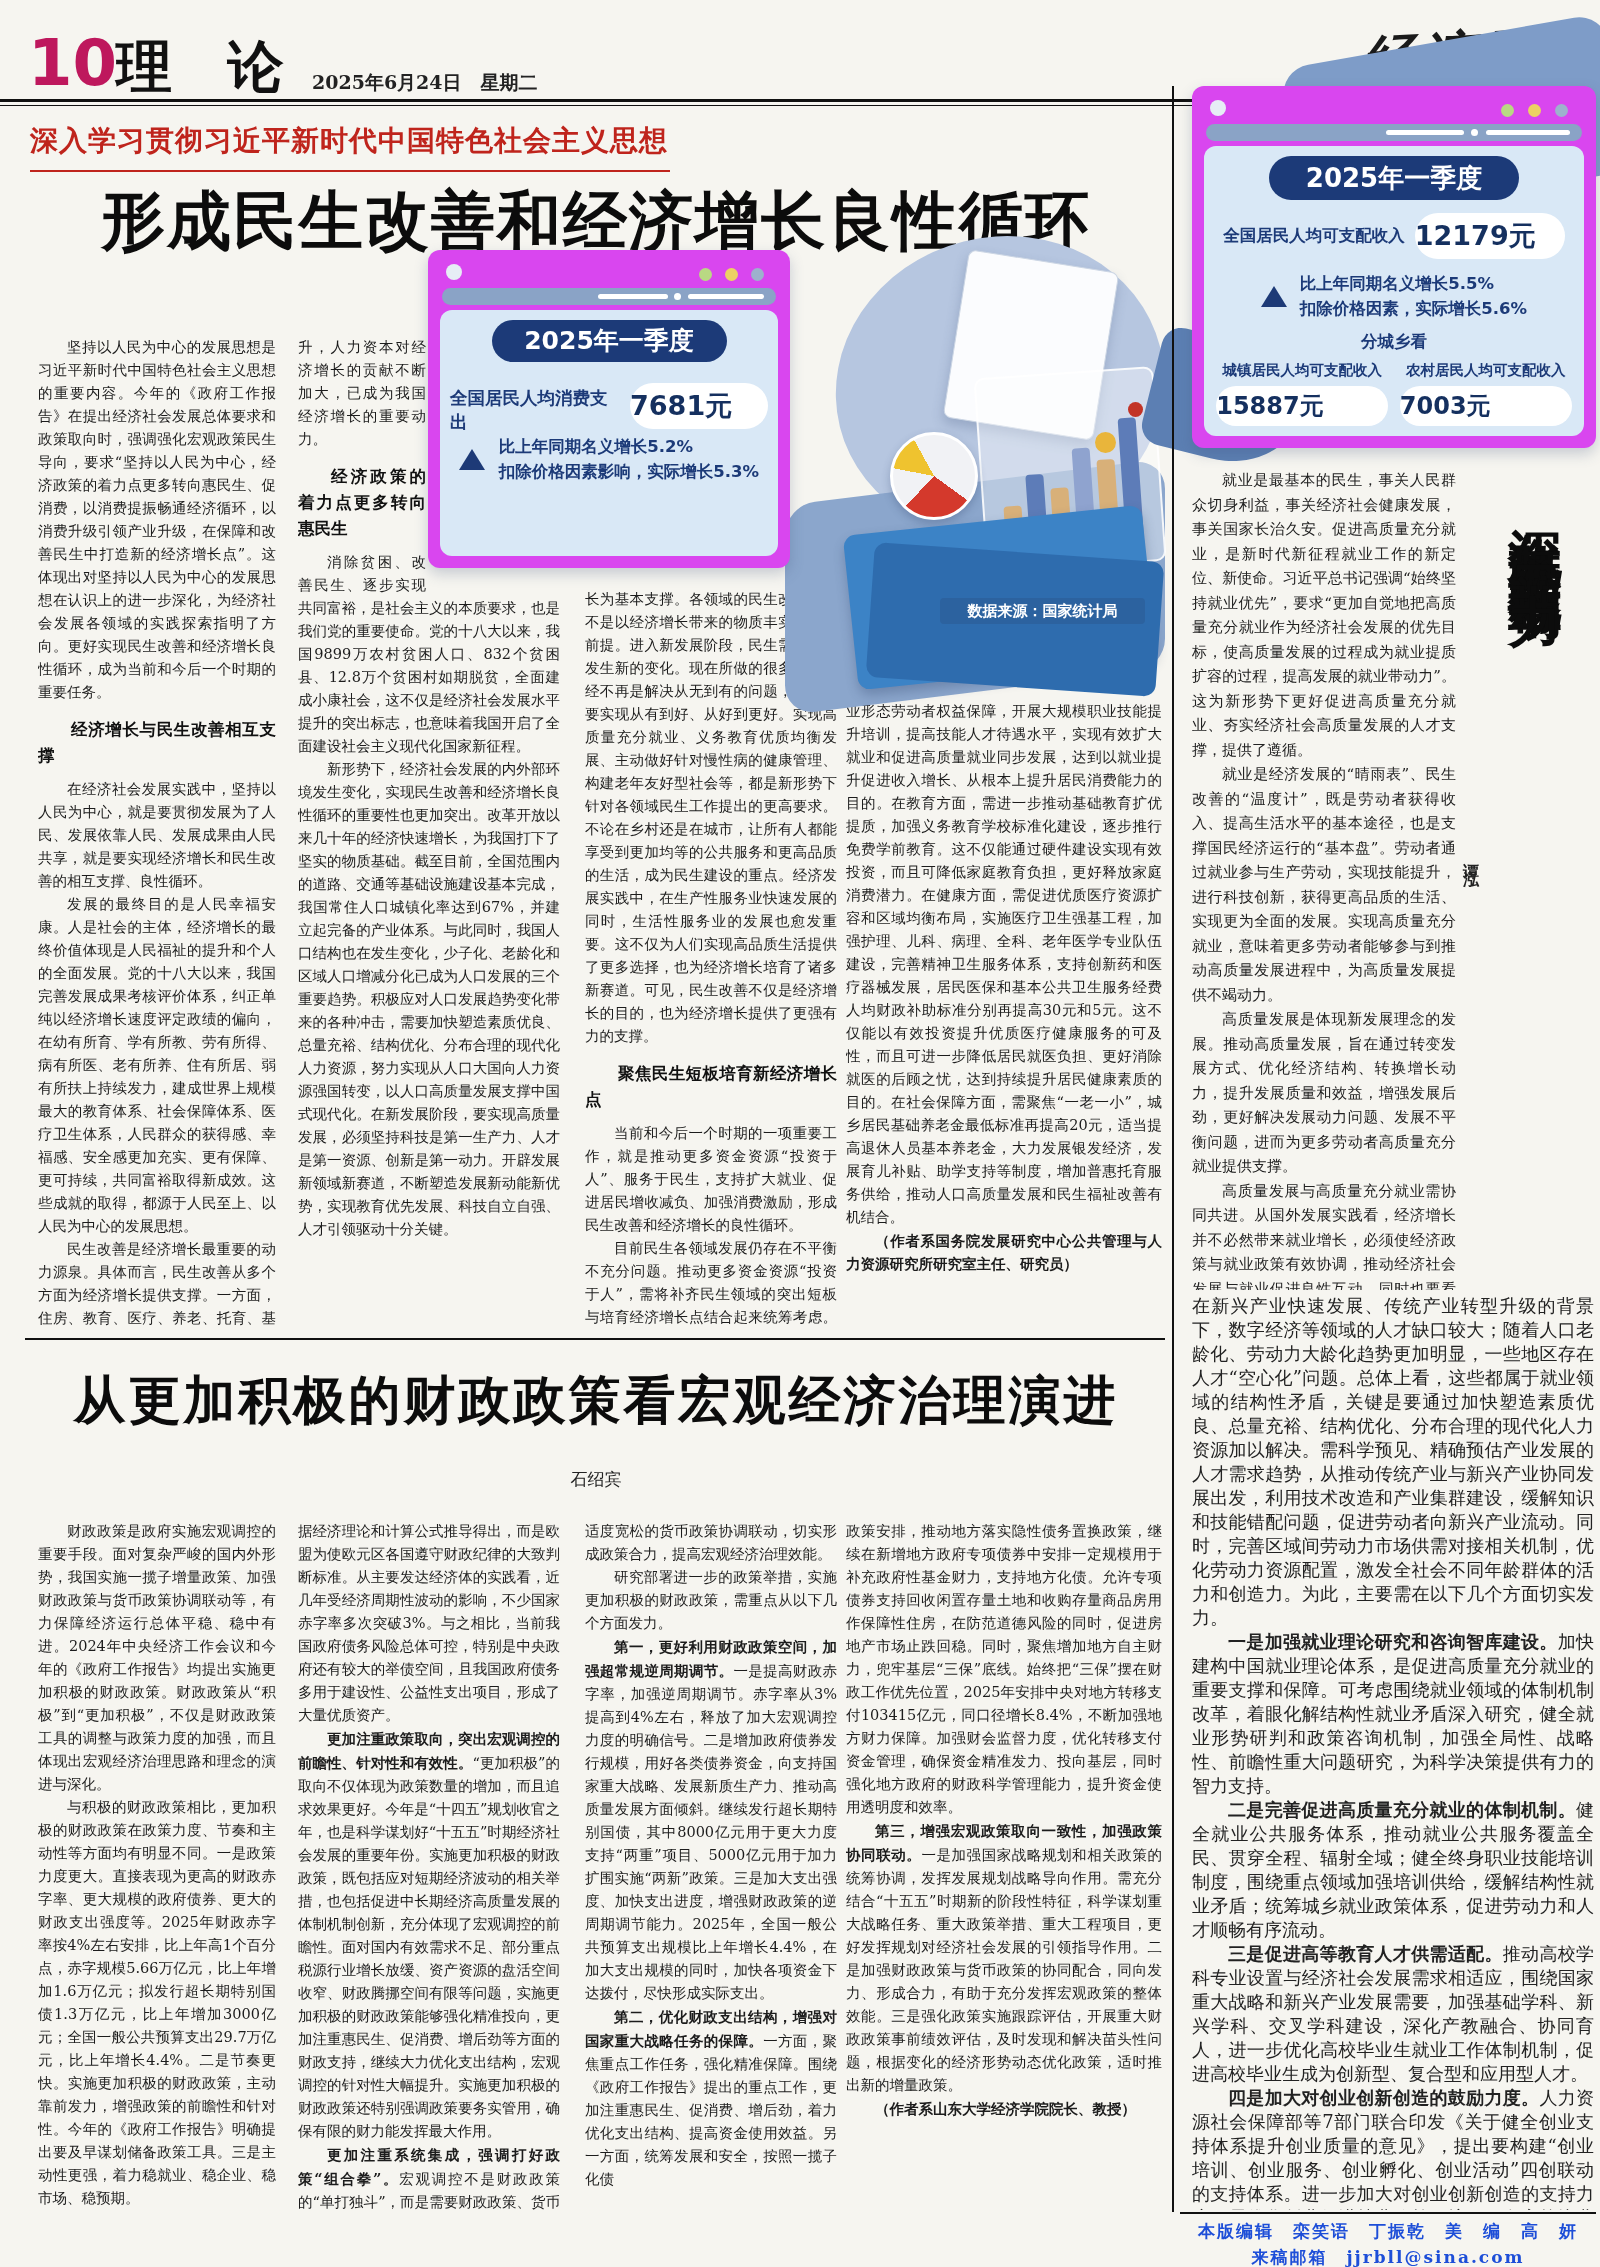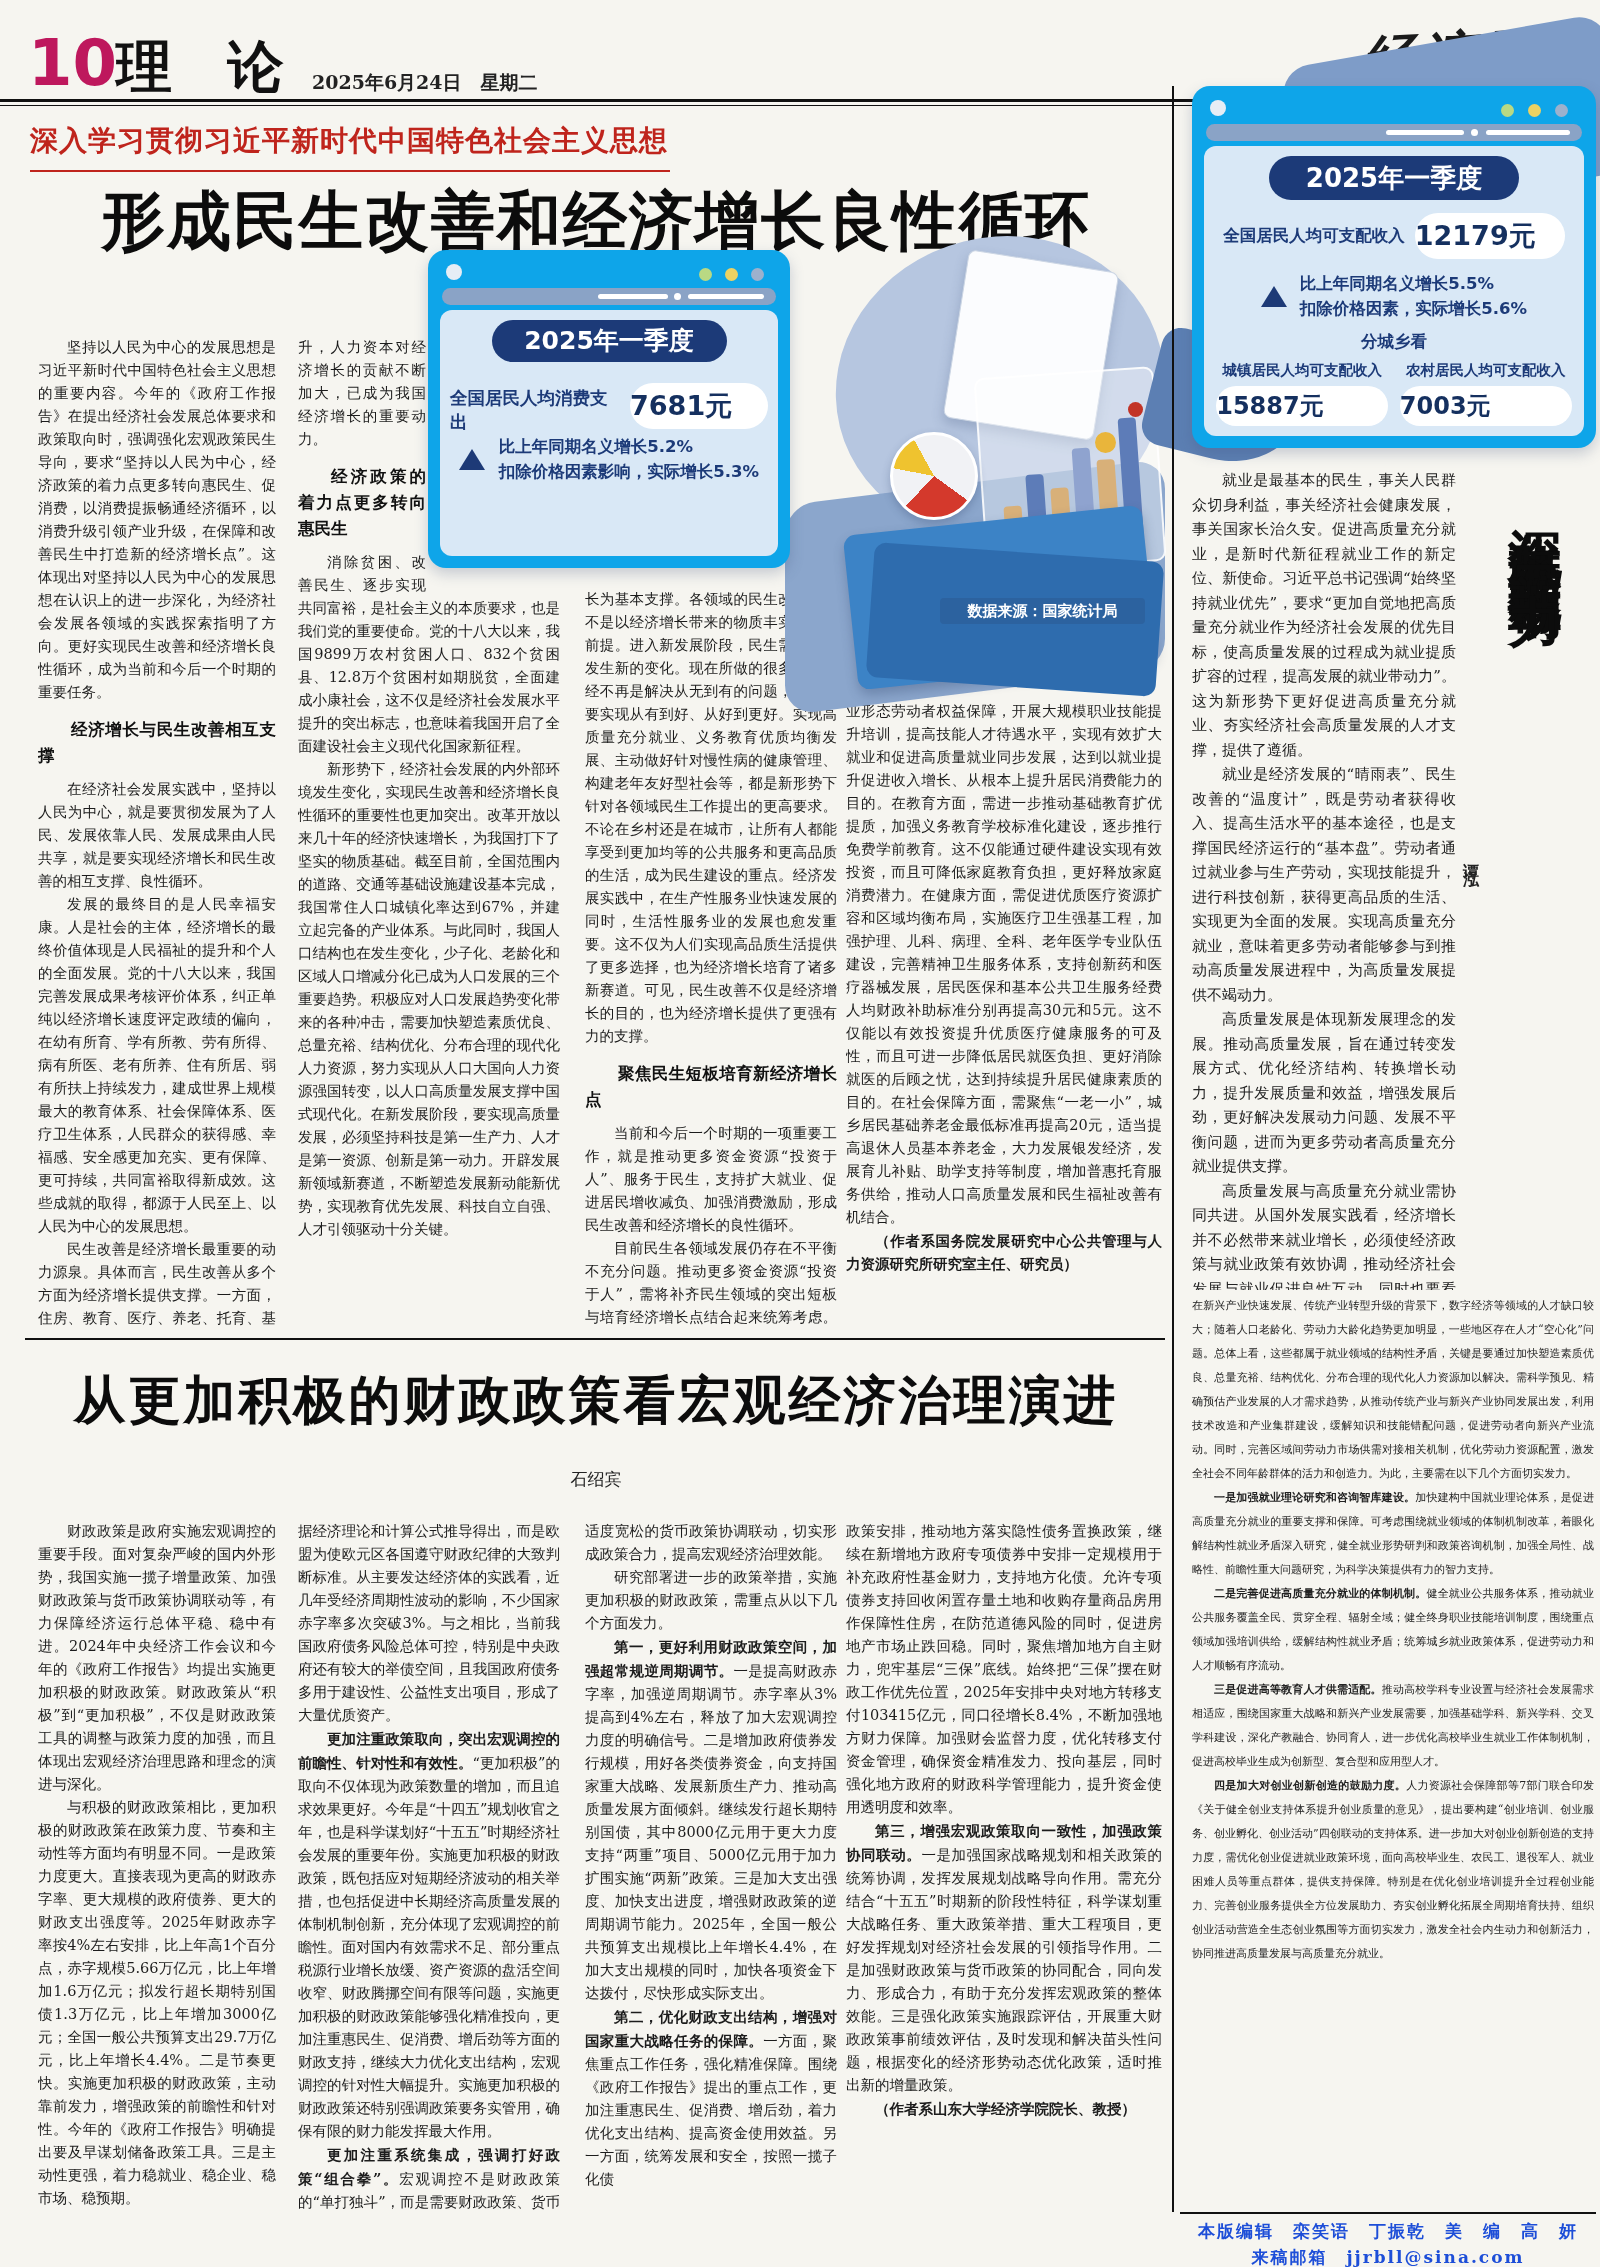--- a/index.html
+++ b/index.html
@@ -23,29 +23,29 @@
   .h2a{left:30px;top:1366px;width:1132px;text-align:center;font:900 52px "DejaVu Serif",serif;
        letter-spacing:3px;color:#0c0c0c;}
   
   .col{position:absolute;text-align:justify;font-size:14.5px;line-height:23px;color:#1c1c1c;overflow:hidden;}
   .col p{margin:0;text-indent:2em;}
   .col p.ni{text-indent:0;}
   .col p b{font-weight:700;}
   .col .sh{font:700 16.5px "DejaVu Sans",sans-serif;line-height:26px;margin:13px 0 9px;text-indent:2em;color:#111;}
   .col .credit{font-weight:700;}
   .kai{font-family:"DejaVu Serif",serif;font-size:15px;line-height:24.5px;color:#222;}
-  .kai2{font-family:"DejaVu Serif",serif;font-size:11px;line-height:24px;color:#222;}
+  .kai2{font-family:"DejaVu Serif",serif;font-size:18px;line-height:24px;color:#222;}
   .wrapspacer{float:right;width:134px;height:248px;}
   
   .vtitle{left:1498px;top:486px;height:824px;writing-mode:vertical-rl;text-orientation:upright;
           font:900 54px "DejaVu Sans",sans-serif;letter-spacing:5px;color:#0c0c0c;}
   .vauthor{left:1460px;top:850px;writing-mode:vertical-rl;text-orientation:upright;
            font:700 16px "DejaVu Serif",serif;letter-spacing:8px;color:#222;}
   
-  .bcard{position:absolute;background:#0ea5e9;border-radius:18px;box-shadow:0 6px 14px rgba(60,80,120,.25);}
+  .bcard{position:absolute;background:#d946ef;border-radius:12px;box-shadow:0 6px 14px rgba(60,80,120,.25);}
   .chrome{position:relative;height:58px;}
   .winc{position:absolute;left:18px;top:14px;width:16px;height:16px;border-radius:50%;background:#e6edf5;}
   .dot{position:absolute;top:18px;width:13px;height:13px;border-radius:50%;}
   .dotg{background:#b9d983;} .doty{background:#ecd263;} .dots{background:#9db1cd;}
   .addr{position:absolute;left:14px;right:14px;top:38px;height:17px;border-radius:9px;background:#8aa3c6;}
   .adash{position:absolute;top:6px;height:5px;border-radius:3px;background:#fff;}
   .adot{position:absolute;top:5px;width:7px;height:7px;border-radius:50%;background:#fff;}
   .panel{position:absolute;left:12px;right:12px;top:60px;bottom:12px;background:#d9e8f6;border-radius:12px;
          padding:8px 10px;box-sizing:border-box;font-family:"DejaVu Sans",sans-serif;}
   .tpill{margin:2px auto 0;background:#1c3a78;color:#fff;text-align:center;border-radius:22px;

